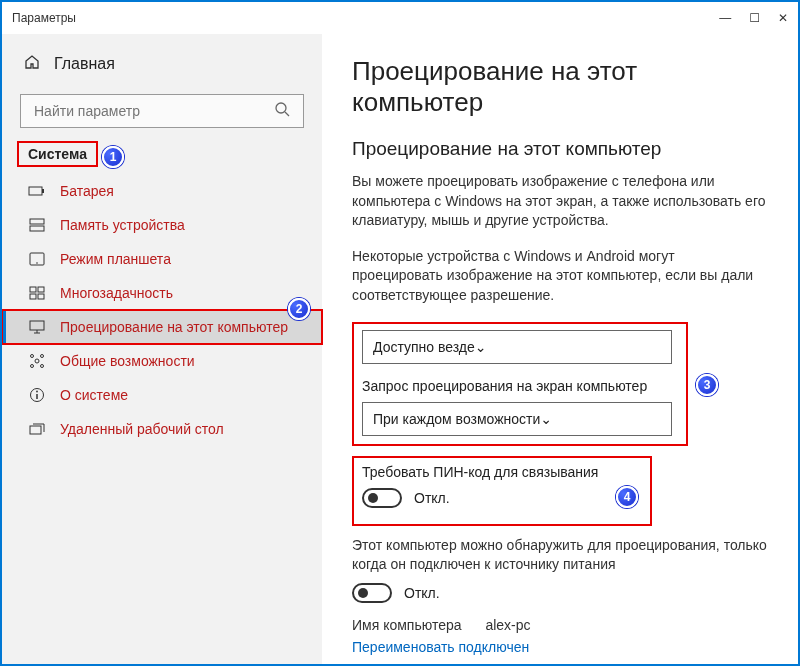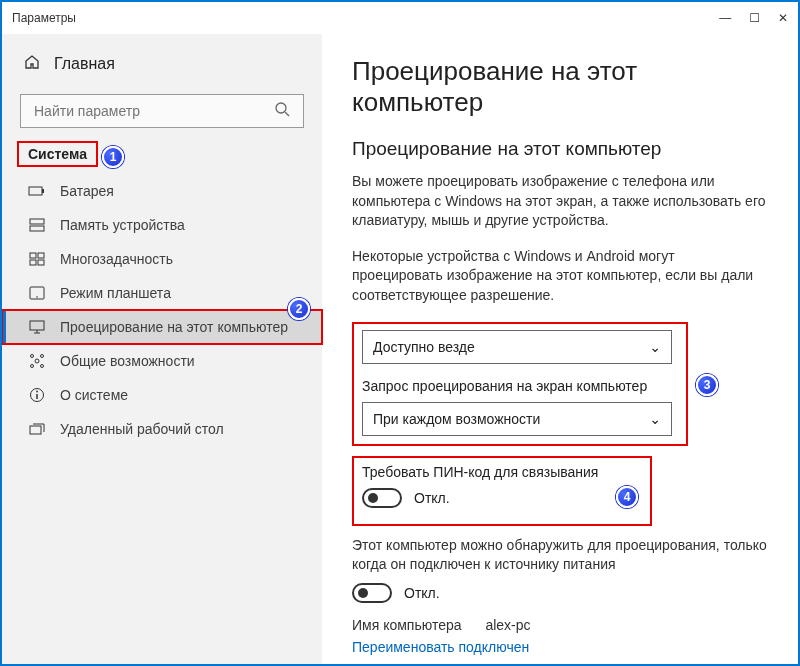--- a/index.html
+++ b/index.html
@@ -61,21 +61,21 @@
     font-size: 14px;
     font-weight: 600;
     color: #222;
   }
   .nav-item {
     display: flex;
     align-items: center;
     gap: 14px;
     padding: 9px 22px;
     font-size: 14px;
-    color: #404040;
+    color: #b91c1c;
     cursor: default;
     border-left: 4px solid transparent;
   }
   .nav-item.selected {
     background: #d8d8d8;
     border-left: 4px solid #0078d4;
   }
   .nav-item .nicon { width: 18px; display: inline-flex; justify-content: center; }
   .main {
     flex: 1;
@@ -98,21 +98,20 @@
     font-size: 14px;
     color: #333;
     line-height: 1.4;
     margin-bottom: 16px;
   }
   .dropdown {
     border: 1px solid #666;
     height: 34px;
     display: flex;
     align-items: center;
-    justify-content: space-between;
     padding: 0 10px;
     font-size: 14px;
     color: #222;
     margin-bottom: 14px;
     width: 310px;
     background: #fff;
   }
   .sub-label {
     font-size: 14px;
     color: #222;
@@ -223,37 +222,37 @@
             <rect x="1" y="1" width="14" height="5" fill="none" stroke="#333"></rect>
             <rect x="1" y="8" width="14" height="5" fill="none" stroke="#333"></rect>
           </svg>
       </span>
       <span>Память устройства</span>
     </div>
 
     <div class="nav-item">
       <span class="nicon">
         <svg width="16" height="14" viewBox="0 0 16 14">
+            <rect x="1" y="1" width="14" height="12" rx="1" fill="none" stroke="#333"></rect>
+            <circle cx="8" cy="11" r="0.8" fill="#333"></circle>
+          </svg>
+      </span>
+      <span>Режим планшета</span>
+    </div>
+
+    <div class="nav-item">
+      <span class="nicon">
+        <svg width="16" height="14" viewBox="0 0 16 14">
             <rect x="1" y="1" width="6" height="5" fill="none" stroke="#333"></rect>
             <rect x="9" y="1" width="6" height="5" fill="none" stroke="#333"></rect>
             <rect x="1" y="8" width="6" height="5" fill="none" stroke="#333"></rect>
             <rect x="9" y="8" width="6" height="5" fill="none" stroke="#333"></rect>
           </svg>
       </span>
       <span>Многозадачность</span>
-    </div>
-
-    <div class="nav-item">
-      <span class="nicon">
-        <svg width="16" height="14" viewBox="0 0 16 14">
-            <rect x="1" y="1" width="14" height="12" rx="1" fill="none" stroke="#333"></rect>
-            <circle cx="8" cy="11" r="0.8" fill="#333"></circle>
-          </svg>
-      </span>
-      <span>Режим планшета</span>
     </div>
 
     <div class="rel">
       <div class="nav-item selected hl-red">
         <span class="nicon">
           <svg width="16" height="14" viewBox="0 0 16 14">
               <rect x="1" y="1" width="14" height="9" fill="none" stroke="#333"></rect>
               <line x1="5" y1="13" x2="11" y2="13" stroke="#333"></line>
               <line x1="8" y1="10" x2="8" y2="13" stroke="#333"></line>
             </svg>

